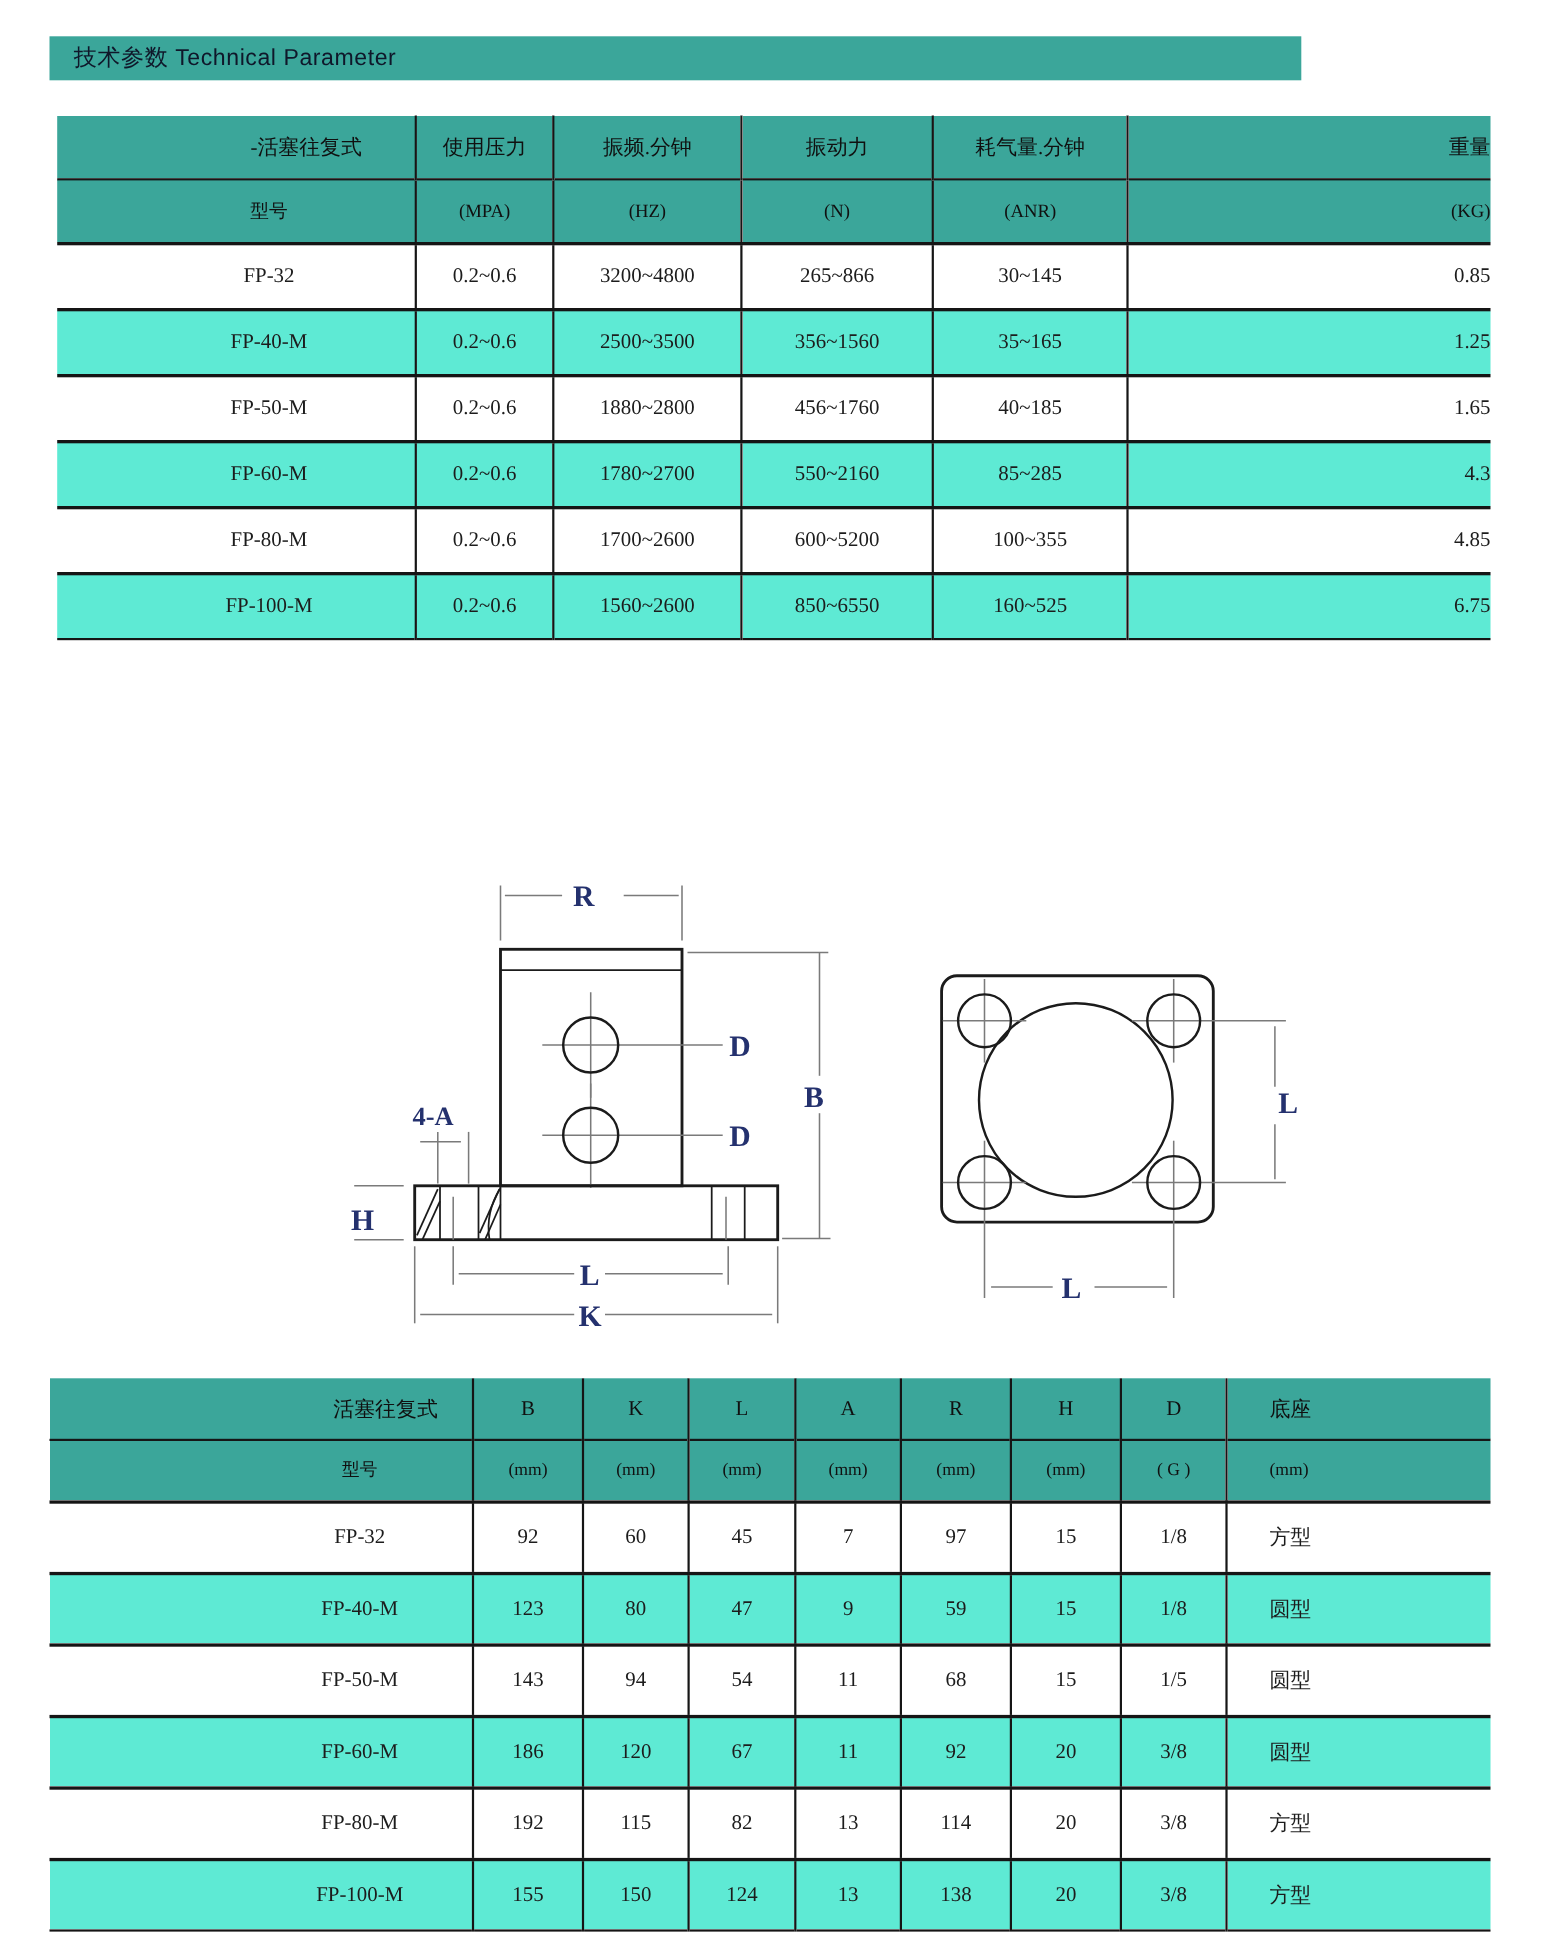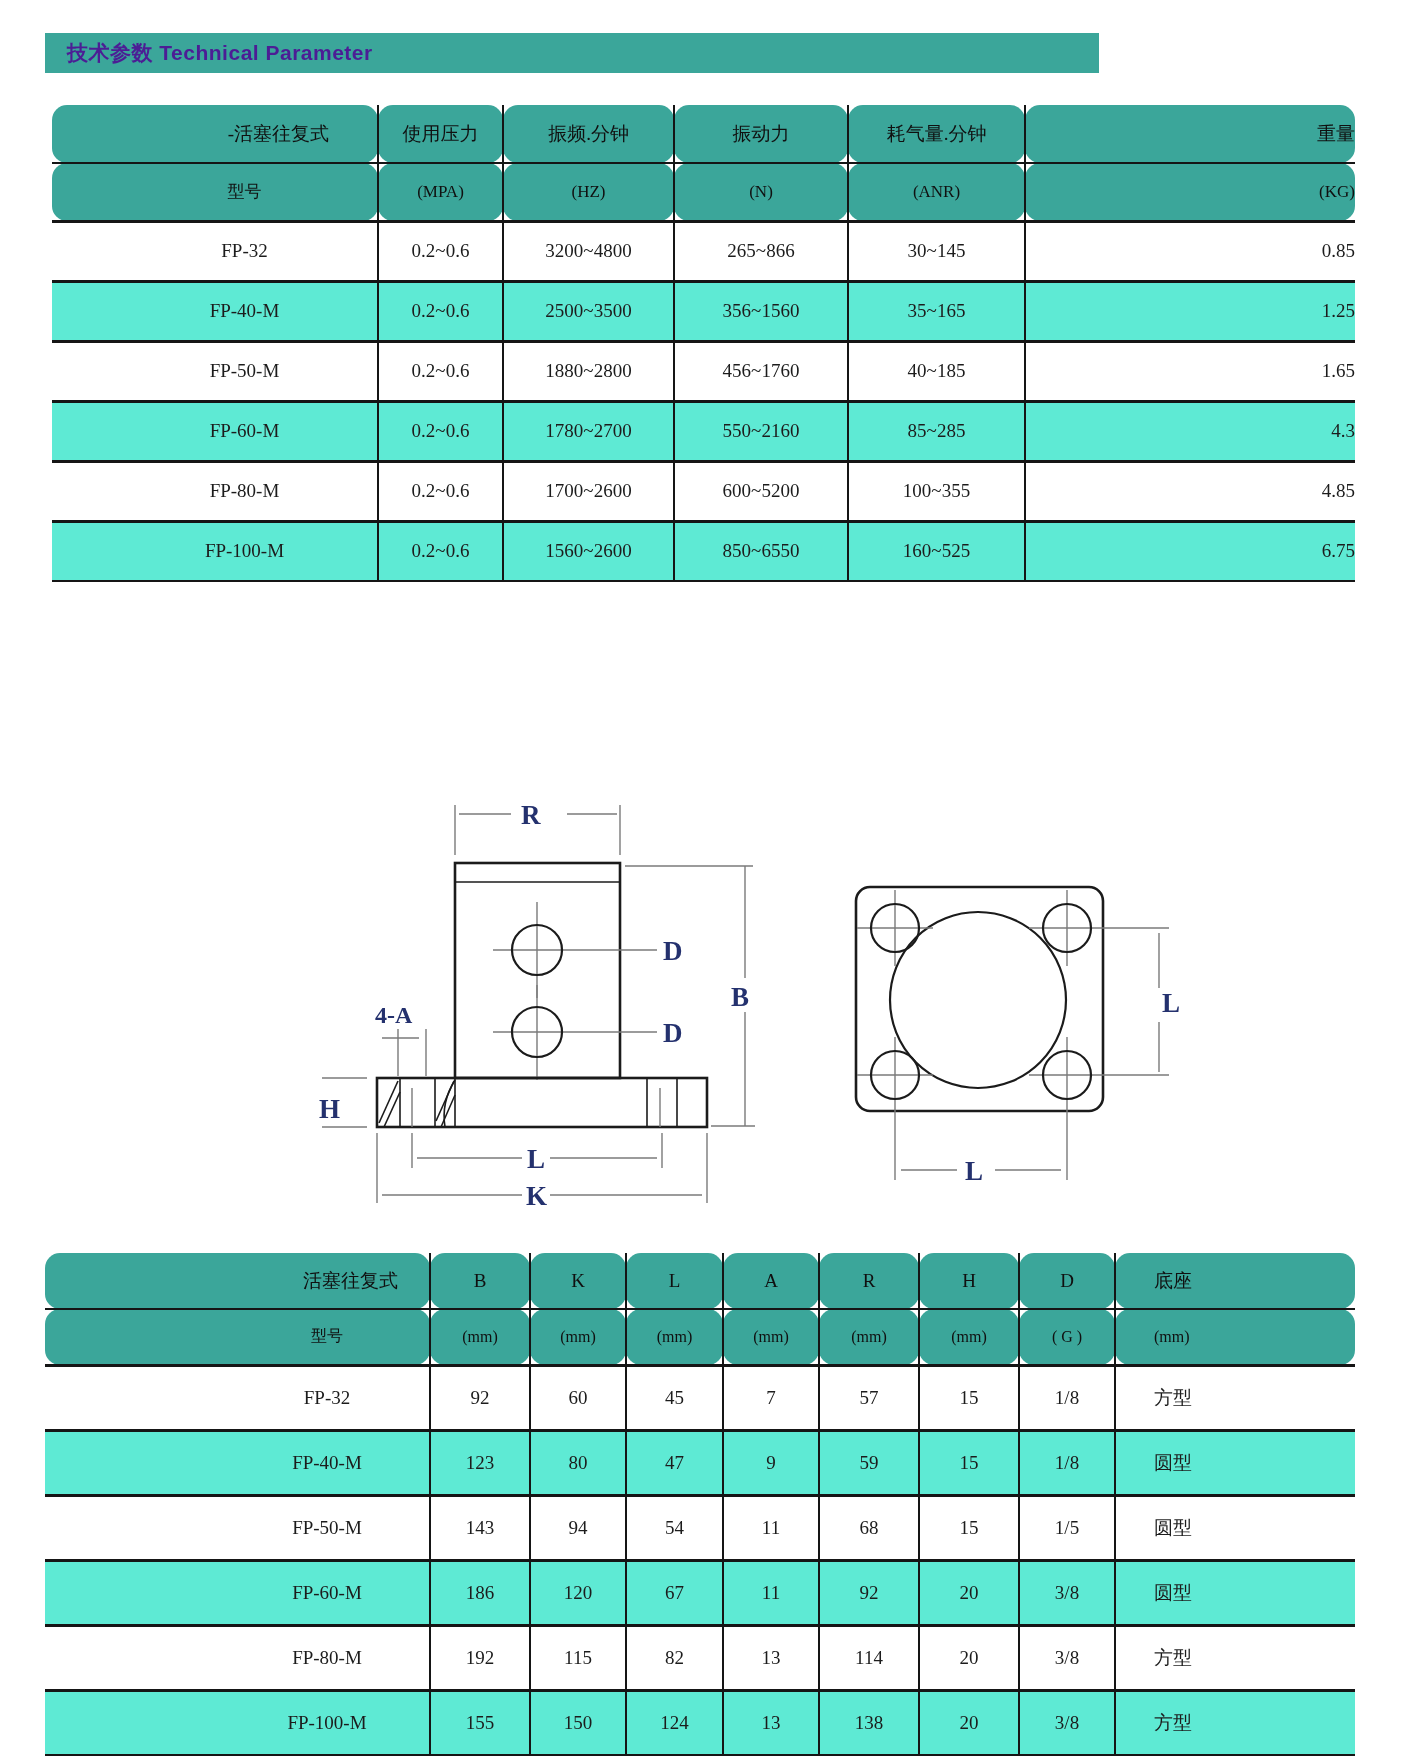--- a/index.html
+++ b/index.html
@@ -1,33 +1,33 @@
 <!DOCTYPE html>
 <html><head>
 <meta charset="utf-8">
 <style>
   html,body{margin:0;padding:0;background:#ffffff;}
   .page{position:relative;width:1401px;height:1764px;background:#fff;overflow:hidden;
         font-family:"Liberation Sans",sans-serif;}
 
   
-  .band{position:absolute;left:45px;width:1054px;height:40px;background:#3ba69a;
-        color:#4c1d95;font-weight:bold;font-size:21px;line-height:40px;padding-left:22px;
+  .band{position:absolute;left:45px;width:1138px;height:40px;background:#3ba69a;
+        color:#0f172a;font-weight:normal;font-size:21px;line-height:40px;padding-left:22px;
         box-sizing:border-box;letter-spacing:.5px;}
   .band1{top:33px;}
   .band2{top:705px;}
 
   
   table{border-collapse:collapse;table-layout:fixed;position:absolute;
         font-family:"Liberation Serif",serif;color:#1c1c1c;border-bottom:2.5px solid #151515;}
   .t1{left:52px;top:105px;width:1303px;}
   .t2{left:45px;top:1253px;width:1310px;}
   th,td{padding:0;font-weight:normal;text-align:center;overflow:hidden;white-space:nowrap;}
   th+th, td+td{border-left:2px solid #151515;}
-  thead th{background:#3ba69a;color:#101010;border-radius:15px;}
+  thead th{background:#3ba69a;color:#101010;}
   thead tr+tr{border-top:2px solid #151515;}
   tbody tr{border-top:3px solid #151515;}
   tbody tr.alt td{background:#5eead4;}
 
   .t1 thead tr{height:58px;}
   .t1 tbody tr{height:60px;}
   .t1 thead th{font-size:19px;}
   .t1 tbody td{font-size:19px;}
   .t1 .col0{text-align:center;padding-left:60px;}
   .t1 .col0.rt{text-align:right;padding-right:48px;padding-left:0;}
@@ -268,21 +268,21 @@
         <th>(mm)</th>
       </tr>
     </thead>
     <tbody>
         <tr>
           <td class="col0">FP-32</td>
           <td>92</td>
           <td>60</td>
           <td>45</td>
           <td>7</td>
-          <td>57</td>
+          <td>97</td>
           <td>15</td>
           <td>1/8</td>
           <td>方型</td>
         </tr>
         <tr class="alt">
           <td class="col0">FP-40-M</td>
           <td>123</td>
           <td>80</td>
           <td>47</td>
           <td>9</td>

